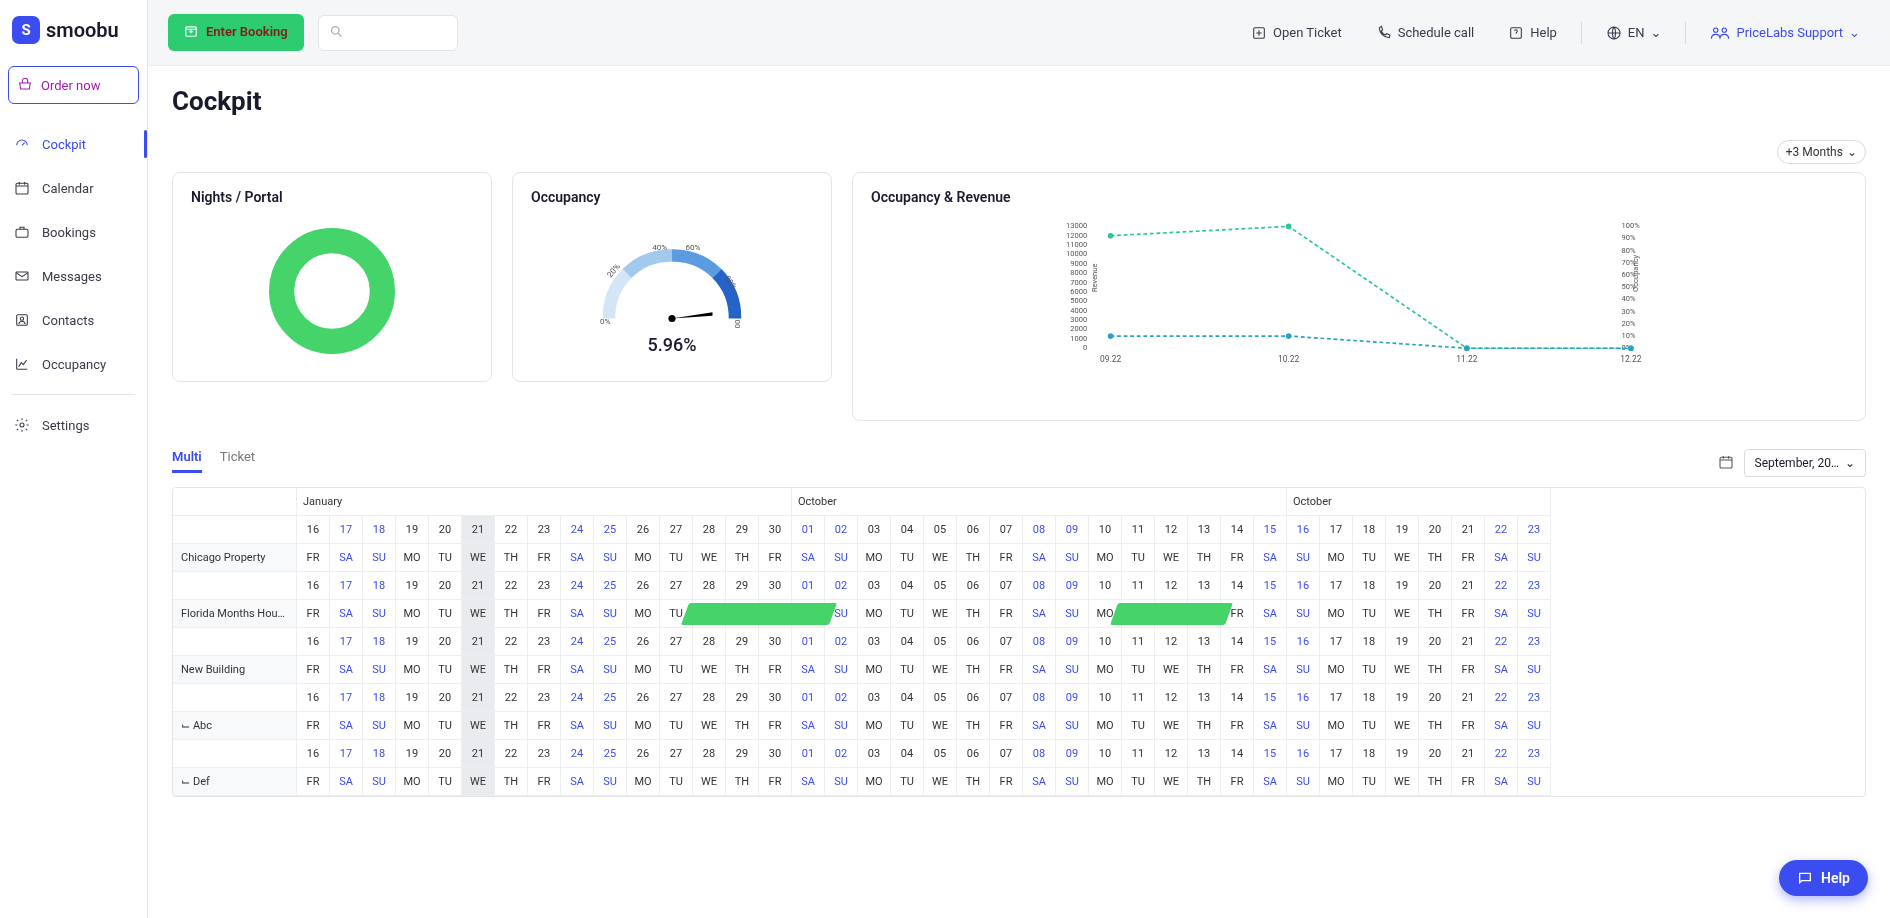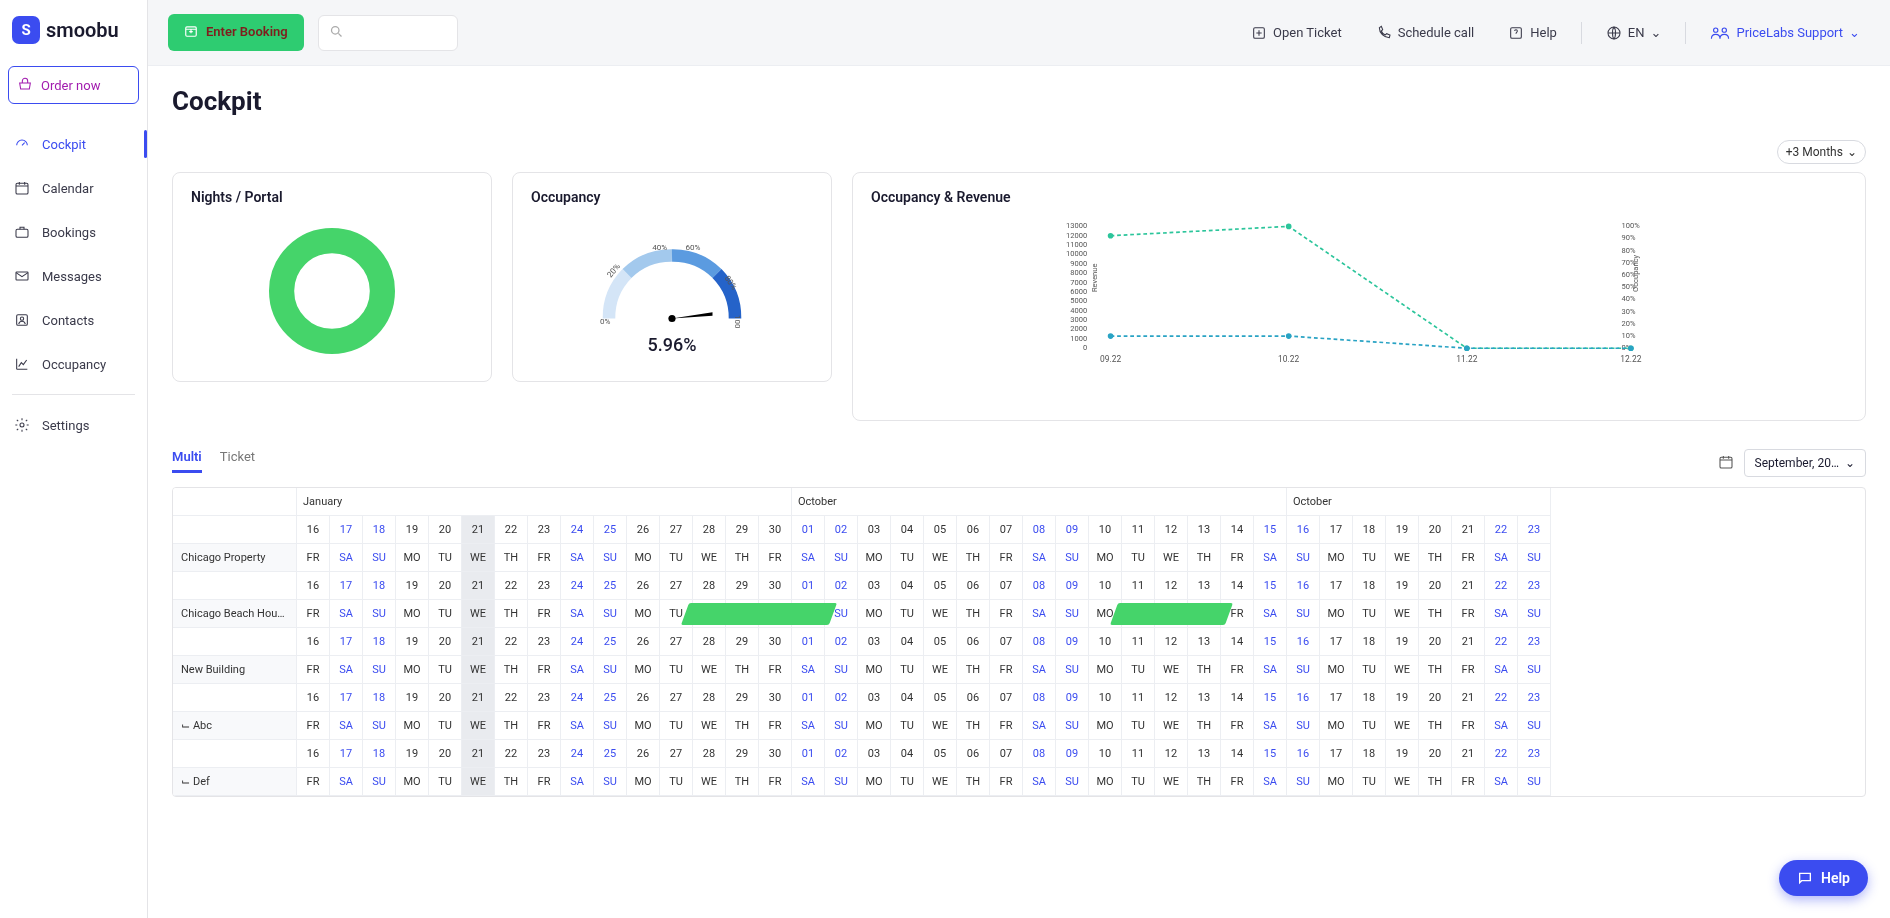--- a/index.html
+++ b/index.html
@@ -424,21 +424,21 @@
               <div class="">14</div>
               <div class="hl">15</div>
               <div class="hl">16</div>
               <div class="">17</div>
               <div class="">18</div>
               <div class="">19</div>
               <div class="">20</div>
               <div class="">21</div>
               <div class="hl">22</div>
               <div class="hl">23</div>
-              <div class="prop-name">Chicago Beach Hou…</div>
+              <div class="prop-name">Florida Months Hou…</div>
               <div class="">FR</div>
               <div class="hl">SA</div>
               <div class="hl">SU</div>
               <div class="">MO</div>
               <div class="">TU</div>
               <div class="today">WE</div>
               <div class="">TH</div>
               <div class="">FR</div>
               <div class="hl">SA</div>
               <div class="hl">SU</div>

